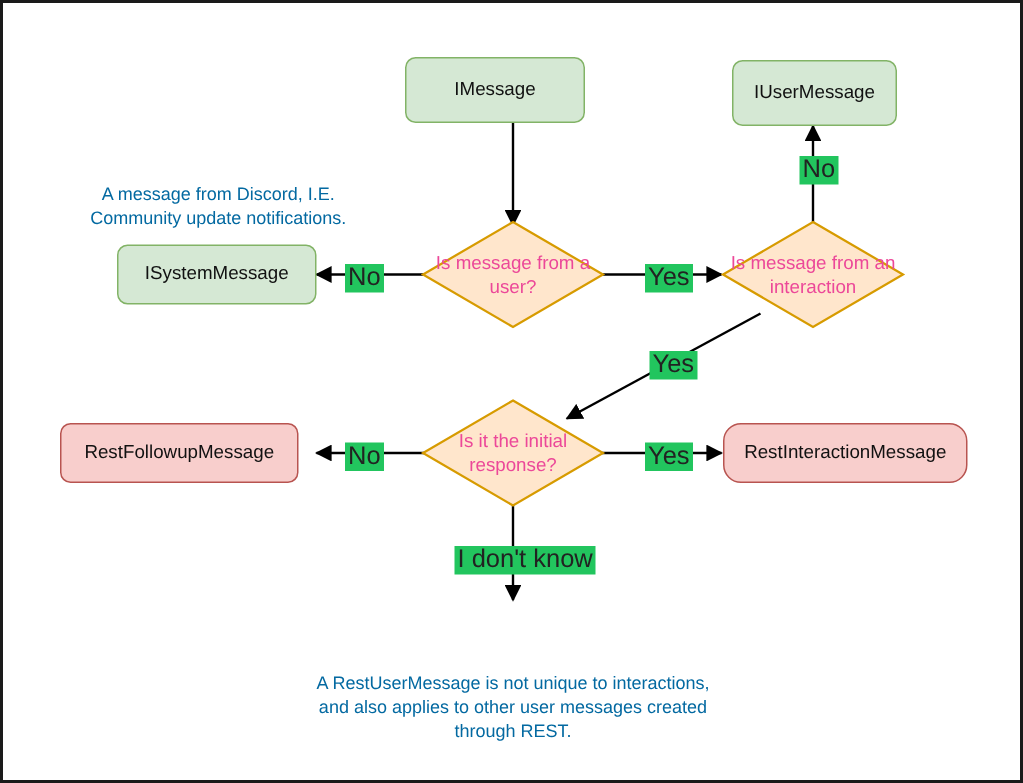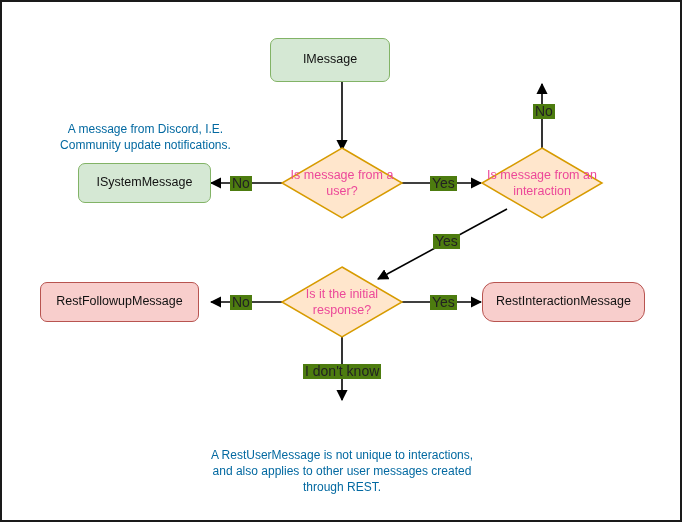--- a/index.html
+++ b/index.html
@@ -58,23 +58,23 @@
     justify-content: center;
     text-align: center;
     font-size: 12.5px;
     color: #ec4899;
     line-height: 1.3;
     z-index: 3;
     pointer-events: none;
   }
   .edge-label {
     position: absolute;
-    font-size: 14px;
+    font-size: 17px;
     color: #222222;
-    background: #4d7c0f;
+    background: #22c55e;
     padding: 0 2px;
     white-space: nowrap;
     z-index: 4;
     line-height: 1.1;
   }
   .note {
     position: absolute;
     font-size: 12px;
     color: #0369a1;
     text-align: center;
@@ -115,20 +115,23 @@
 
     <polygon points="540,146 600,181 540,216 480,181" fill="#ffe6cc" stroke="#d79b00" stroke-width="1.5"></polygon>
 
     <polygon points="340,265 400,300 340,335 280,300" fill="#ffe6cc" stroke="#d79b00" stroke-width="1.5"></polygon>
   </svg>
 
   <div class="node node-rect node-green" style="left:268px; top:36px; width:120px; height:44px;">
     <span>IMessage</span>
   </div>
 
+  <div class="node node-rect node-green" style="left:486px; top:38px; width:110px; height:44px;">
+    <span>IUserMessage</span>
+  </div>
 
   <div class="node node-rect node-green" style="left:76px; top:161px; width:133px; height:40px;">
     <span>ISystemMessage</span>
   </div>
 
   <div class="node node-rect node-pink" style="left:38px; top:280px; width:159px; height:40px;">
     <span>RestFollowupMessage</span>
   </div>
 
   <div class="node node-rect node-pink" style="left:480px; top:280px; width:163px; height:40px;border-radius:12px;">

